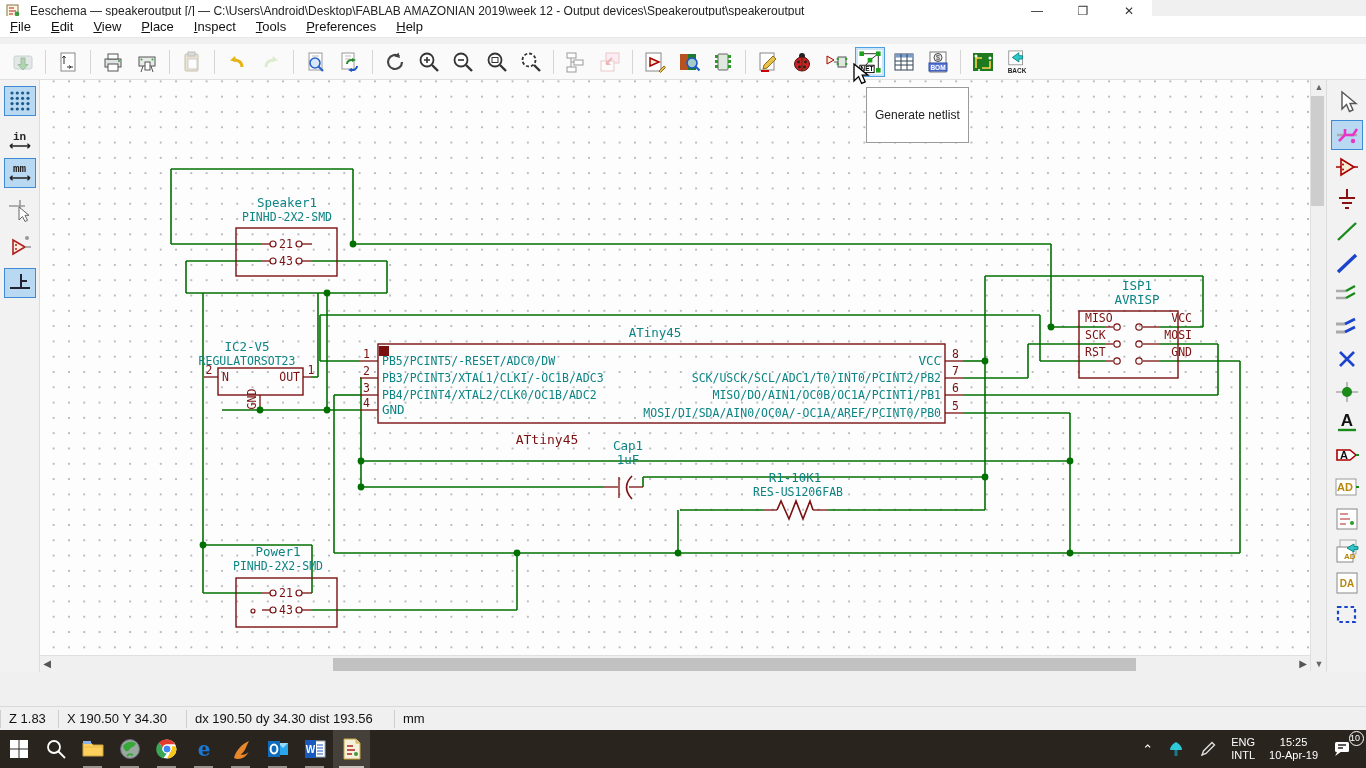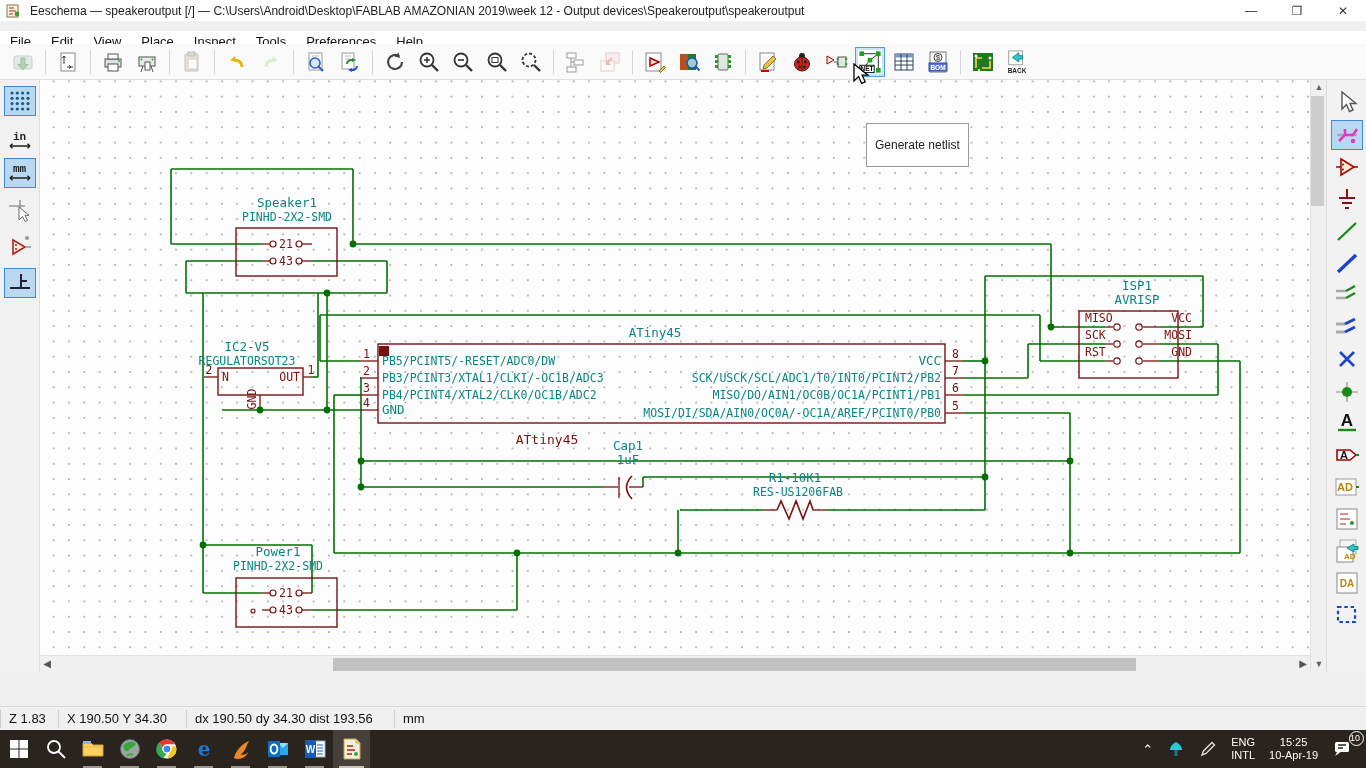--- a/index.html
+++ b/index.html
@@ -1,26 +1,26 @@
 <!DOCTYPE html>
 <html><head>
 <meta charset="utf-8">
 <style>
   html,body{margin:0;padding:0;background:#888;}
   *{box-sizing:border-box;}
   .screen{position:relative;width:1366px;height:768px;background:#f0f0f0;overflow:hidden;
     font-family:"Liberation Sans",sans-serif;font-size:13px;color:#111;}
   
-  .titlebar{position:absolute;left:0;top:0;width:1366px;height:22px;background:#ffffff;
+  .titlebar{position:absolute;left:0;top:0;width:1152px;height:22px;background:#ffffff;
     display:flex;align-items:center;border-bottom:1px solid #f2f2f2;}
   .titlebar .appicon{width:16px;height:16px;margin:0 8px 0 6px;}
   .title-text{font-size:12px;color:#222;flex:1;white-space:nowrap;overflow:hidden;}
   .wctl{width:46px;height:22px;display:flex;align-items:center;justify-content:center;font-size:12px;color:#333;}
   
-  .menubar{position:absolute;left:0;top:31px;width:1366px;height:22px;background:#ffffff;
+  .menubar{position:absolute;left:0;top:16px;width:1366px;height:22px;background:#ffffff;
     display:flex;align-items:center;border-bottom:1px solid #e8e8e8;}
   .menu-item{display:inline-block;padding:2px 10px;font-size:13px;color:#111;}
   .menu-item::first-letter{text-decoration:underline;}
   
   .toolbar{position:absolute;left:0;top:44px;width:1366px;height:36px;background:#fafafa;
     display:flex;align-items:center;padding-left:6px;border-bottom:1px solid #e0e0e0;}
   .tb{width:30px;height:30px;display:flex;align-items:center;justify-content:center;margin:0 2px;border:1px solid transparent;}
   .tb svg{width:24px;height:24px;}
   .tb.dis{opacity:.45;}
   .tb.hl{background:#cde6f7;border:1px solid #4d9fe0;}
@@ -54,21 +54,21 @@
   .task{width:37px;display:flex;align-items:center;justify-content:center;position:relative;}
   .task svg{width:24px;height:24px;}
   .task.running::after{content:"";position:absolute;bottom:0;left:9px;width:19px;height:2.5px;background:#9a948e;}
   .task.active{background:#46403a;}
   .task.active::after{content:"";position:absolute;bottom:0;left:6px;width:25px;height:2.5px;background:#c8c2bc;}
   .tray{margin-left:auto;display:flex;align-items:center;color:#fff;}
   .trayitem{padding:0 7px;display:flex;align-items:center;justify-content:center;height:38px;}
   .tray2line{font-size:11px;line-height:13px;text-align:center;}
   
   .tooltip{position:absolute;left:866px;top:87px;background:#ffffff;border:1px solid #9a9a9a;
-    padding:14px 8px;font-size:12px;color:#222;white-space:nowrap;z-index:60;margin-top:36px;}
+    padding:20px 8px;font-size:12px;color:#222;white-space:nowrap;z-index:60;}
   .cursor{position:absolute;left:851px;top:63px;z-index:70;}
   text{user-select:none;}
 </style>
 </head>
 <body>
 
 <div class="screen">
 
   <div class="titlebar">
     <svg class="appicon" viewBox="0 0 16 16">

